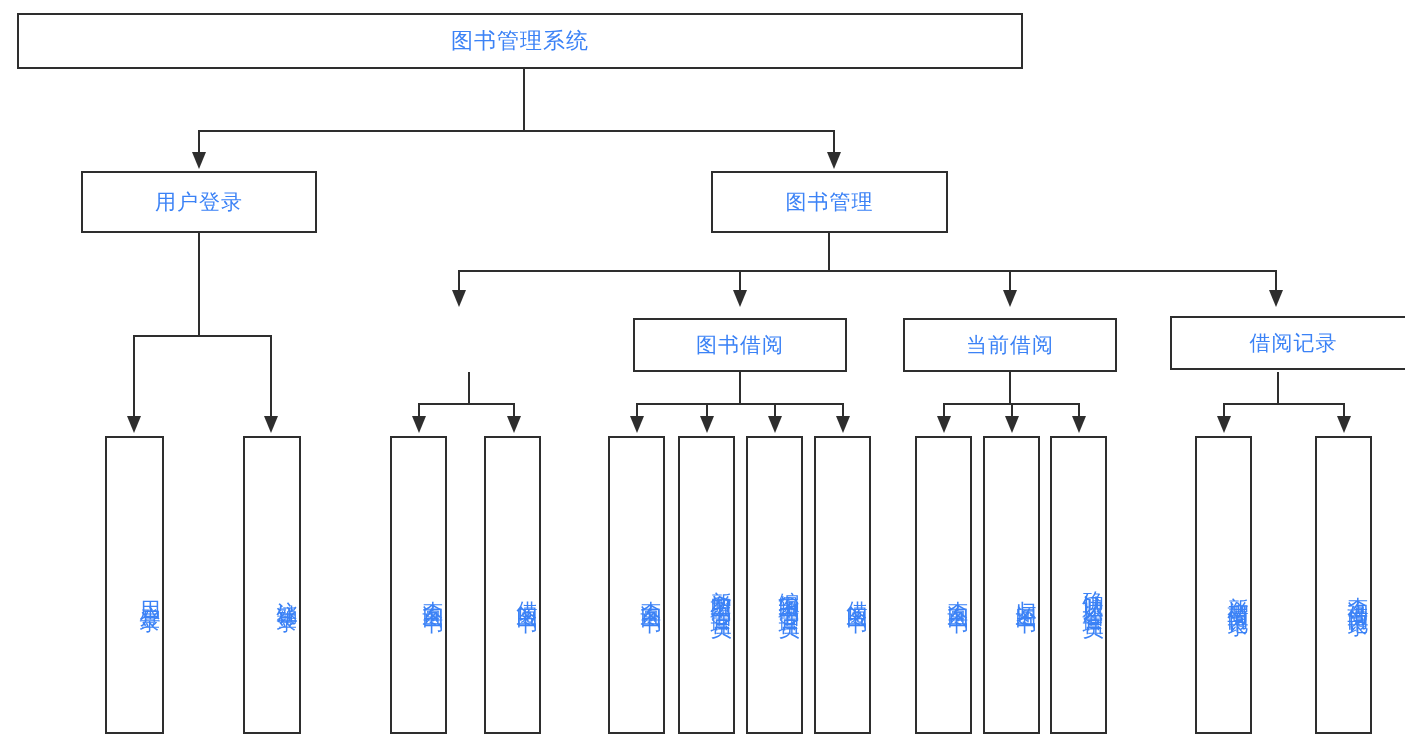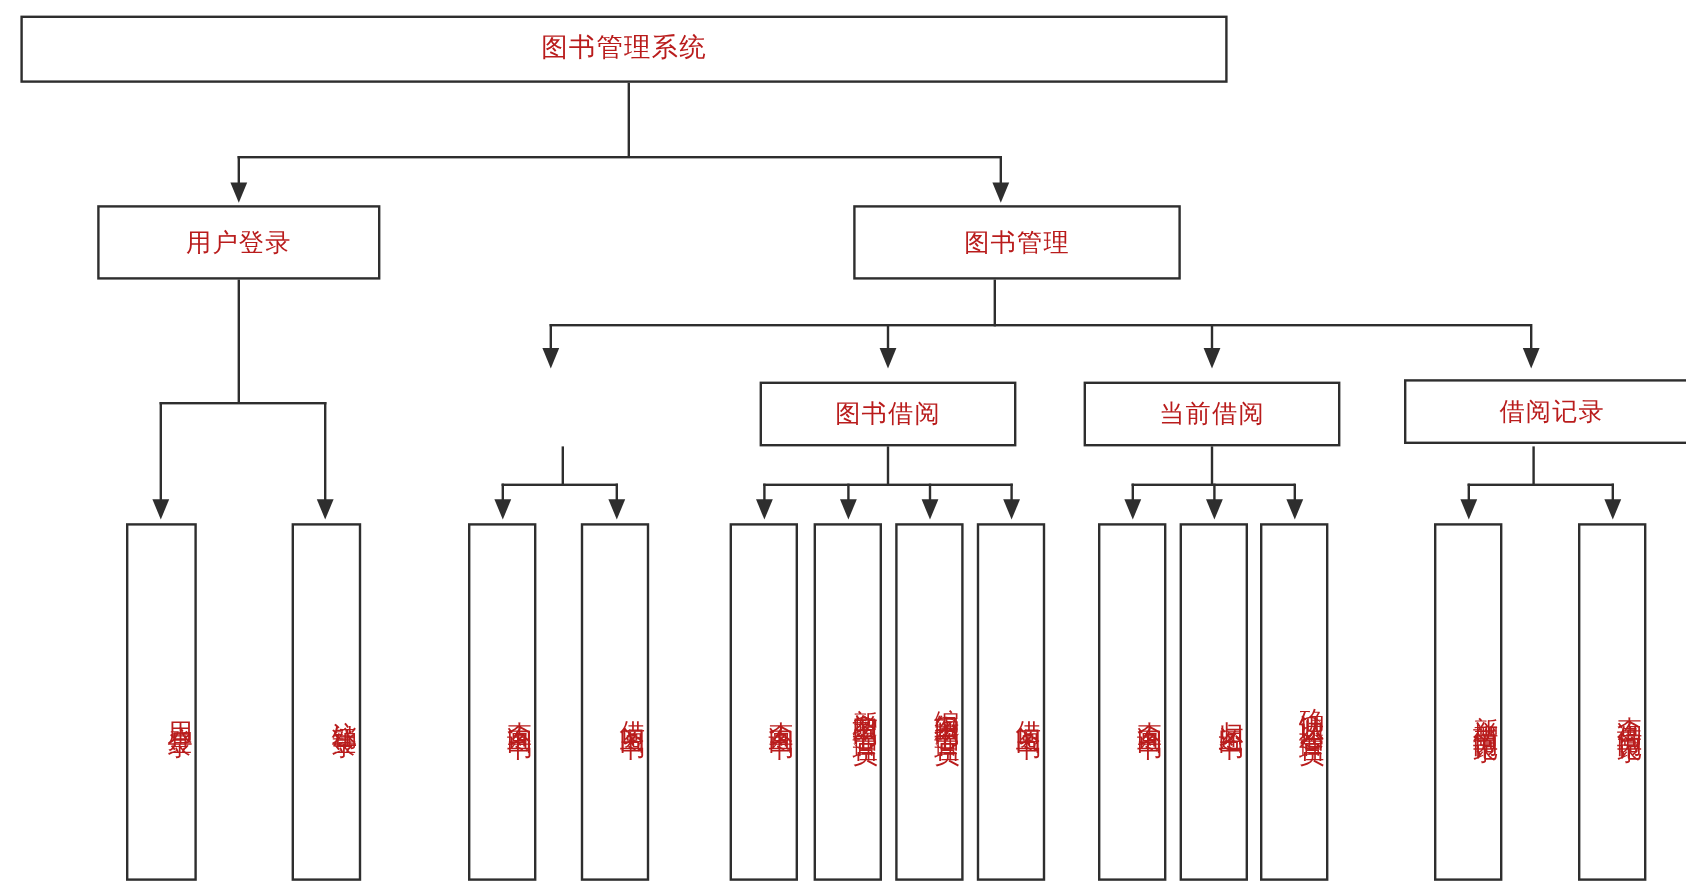--- a/index.html
+++ b/index.html
@@ -19,21 +19,21 @@
   }
   
   .node {
     position: absolute;
     box-sizing: border-box;
     border: 2px solid #2e2e2e;
     background: #ffffff;
     display: flex;
     align-items: center;
     justify-content: center;
-    color: #b91c1c;
+    color: #3b82f6;
     line-height: 1.15;
   }
   .node.h {
     font-size: 21px;
     letter-spacing: 1px;
   }
   .node.root {
     font-size: 22px;
   }
   .node.v {
@@ -90,21 +90,21 @@
 
   <div class="ln v" style="left:198px; top:130px; height:24px;"></div>
   <div class="arrow" style="left:192px; top:152px;"></div>
   <div class="ln v" style="left:833px; top:130px; height:24px;"></div>
   <div class="arrow" style="left:827px; top:152px;"></div>
 
   <div class="node h" style="left:81px; top:171px; width:236px; height:62px;">
     <span class="lbl">用户登录</span>
   </div>
 
-  <div class="node h" style="left:711px; top:171px; width:273px; height:62px;justify-content:center;">
+  <div class="node h" style="left:711px; top:171px; width:237px; height:62px;justify-content:center;">
     <span class="lbl">图书管理</span>
   </div>
 
   <div class="ln v" style="left:198px; top:233px; height:103px;"></div>
   <div class="ln h" style="left:133px; top:335px; width:139px;"></div>
   <div class="ln v" style="left:133px; top:335px; height:83px;"></div>
   <div class="arrow" style="left:127px; top:416px;"></div>
   <div class="ln v" style="left:270px; top:335px; height:83px;"></div>
   <div class="arrow" style="left:264px; top:416px;"></div>
 

